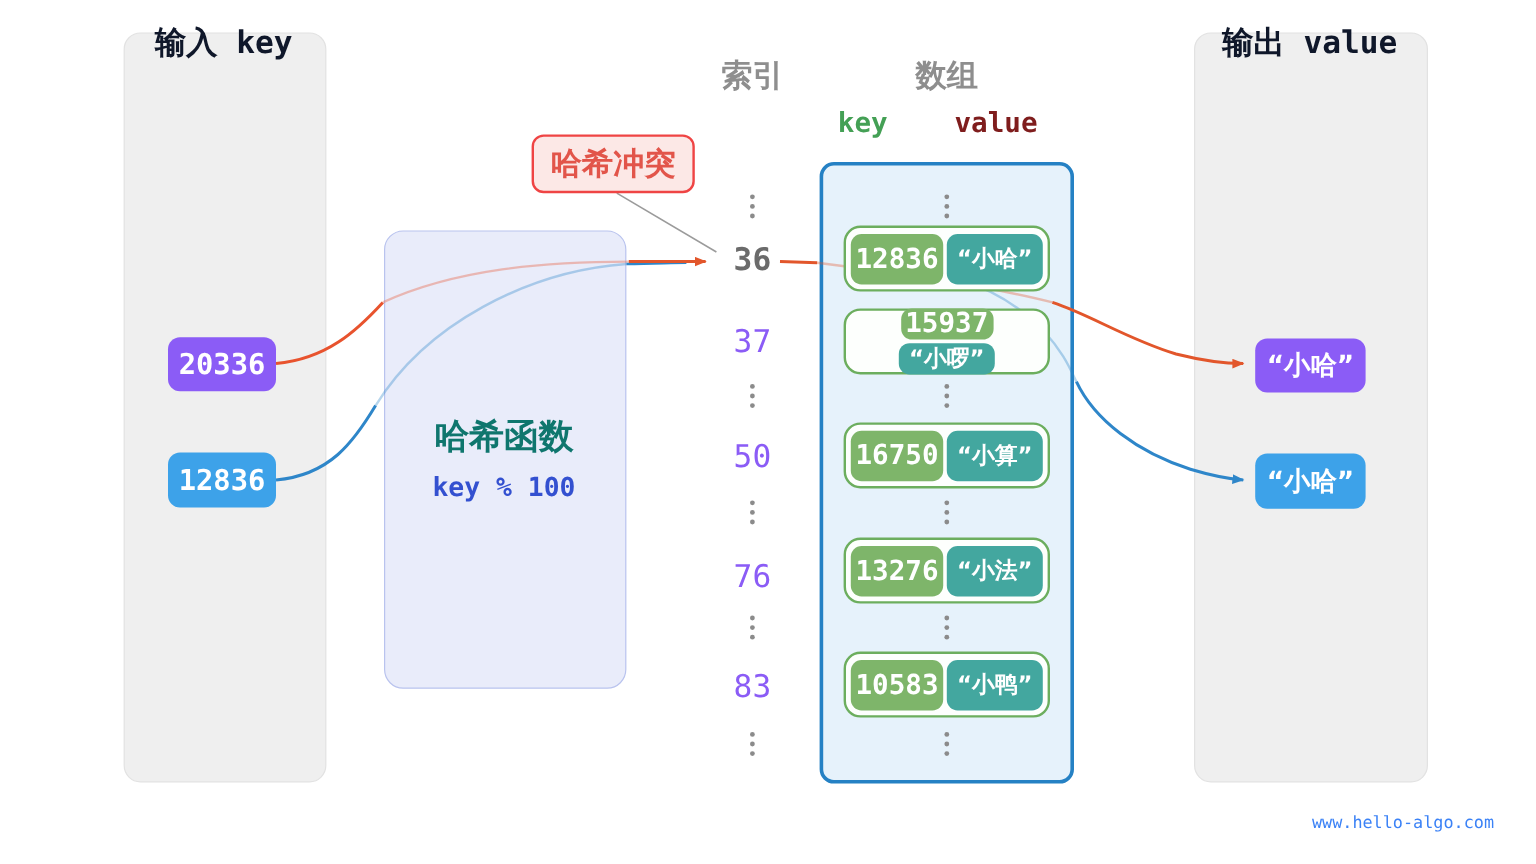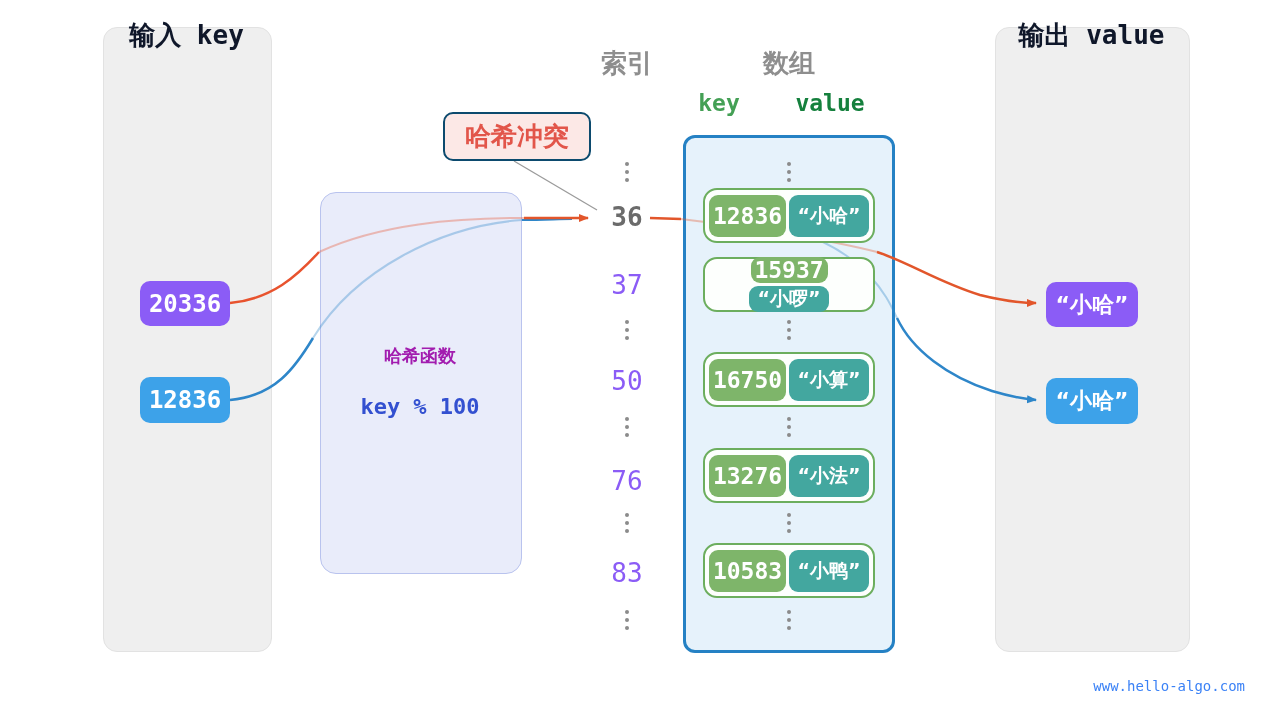--- a/index.html
+++ b/index.html
@@ -32,47 +32,47 @@
   .bg-blue   { background:#3da2e9; }
 
   
   .hash-box {
     left:320px; top:192px; width:200px; height:380px;
     background:#e9ecfa; border:1.5px solid #b9c3ee; border-radius:16px;
     z-index:0;
   }
   .hash-title {
     left:320px; top:344px; width:200px; text-align:center;
-    font-size:18px; font-weight:bold; color:#a21caf; z-index:2;
+    font-size:29px; font-weight:bold; color:#0f766e; z-index:2;
   }
   .hash-formula {
     left:320px; top:394px; width:200px; text-align:center;
     font-size:22px; font-weight:bold; color:#3350d0; z-index:2;
   }
 
   
   .collision {
-    left:443px; top:112px; width:148px; height:49px;
-    background:#fce8e6; border:2px solid #0c4a6e; border-radius:10px;
+    left:443px; top:112px; width:136px; height:49px;
+    background:#fce8e6; border:2px solid #ef4444; border-radius:10px;
     display:flex; align-items:center; justify-content:center;
     font-size:26px; font-weight:bold; color:#e2554a; z-index:2;
     box-sizing:border-box;
   }
 
   
   .col-header {
     width:100px; text-align:center; font-size:26px; font-weight:bold;
     color:#8e8e8e; z-index:2;
   }
   .kv-header {
     top:90px; width:80px; text-align:center; font-size:23px; font-weight:bold;
     z-index:2;
   }
   .green-text { color:#44a055; }
-  .teal-text  { color:#15803d; }
+  .teal-text  { color:#7f1d1d; }
 
   
   .idx {
     width:70px; left:592px; text-align:center; font-size:26px;
     color:#8b5cf6; z-index:2;
   }
   .idx-hl { font-weight:bold; color:#6b6b6b; }
 
   
   .vdots { width:6px; height:20px; display:flex; flex-direction:column;

